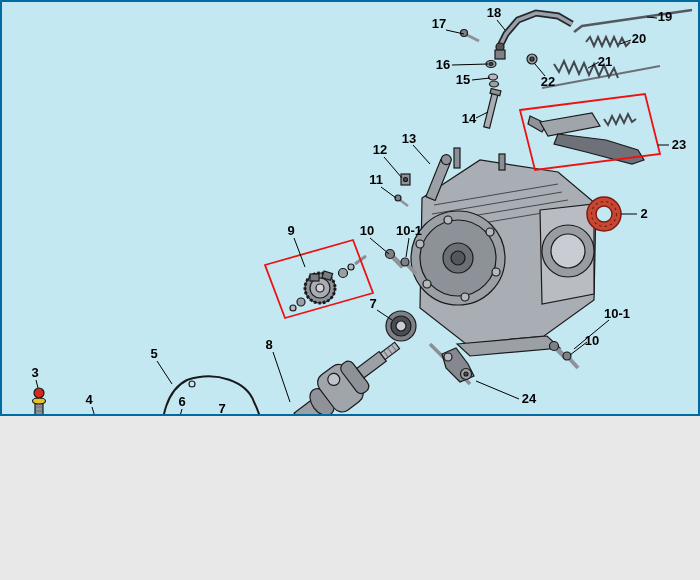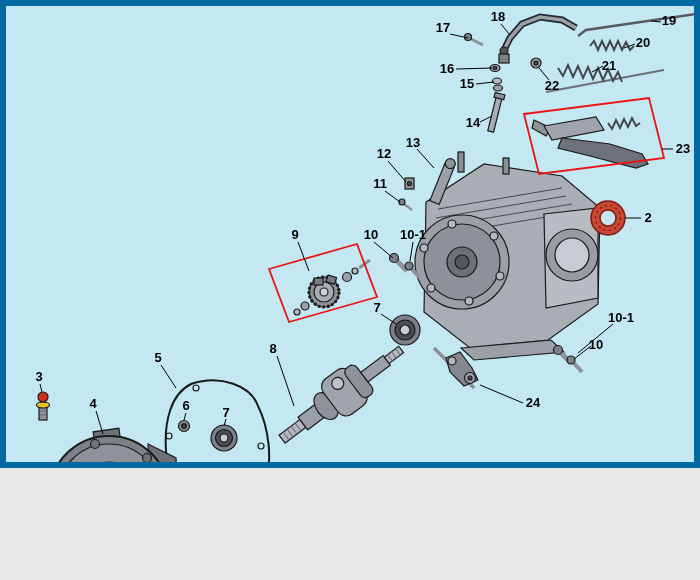--- a/index.html
+++ b/index.html
@@ -1,18 +1,18 @@
 <!DOCTYPE html>
 <html><head>
 <meta charset="utf-8">
 <style>
   html,body{margin:0;padding:0;background:#e8e8e8;}
   .stage{
-    width:700px;height:468px;box-sizing:border-box;
-    border:6px solid #0369a1;overflow:hidden;position:relative;
+    width:700px;height:416px;box-sizing:border-box;
+    border:2px solid #0369a1;overflow:hidden;position:relative;
     font-family:"Liberation Sans",sans-serif;
   }
   svg{display:block;}
   .callout{
     font-family:"Liberation Sans",sans-serif;
     font-size:13px;font-weight:bold;fill:#000;
   }
   .leader{stroke:#000;stroke-width:1;}
   .outl{stroke:#1a1a1a;stroke-width:1.2;}
   .fin{stroke:#44484e;stroke-width:1;fill:none;}

